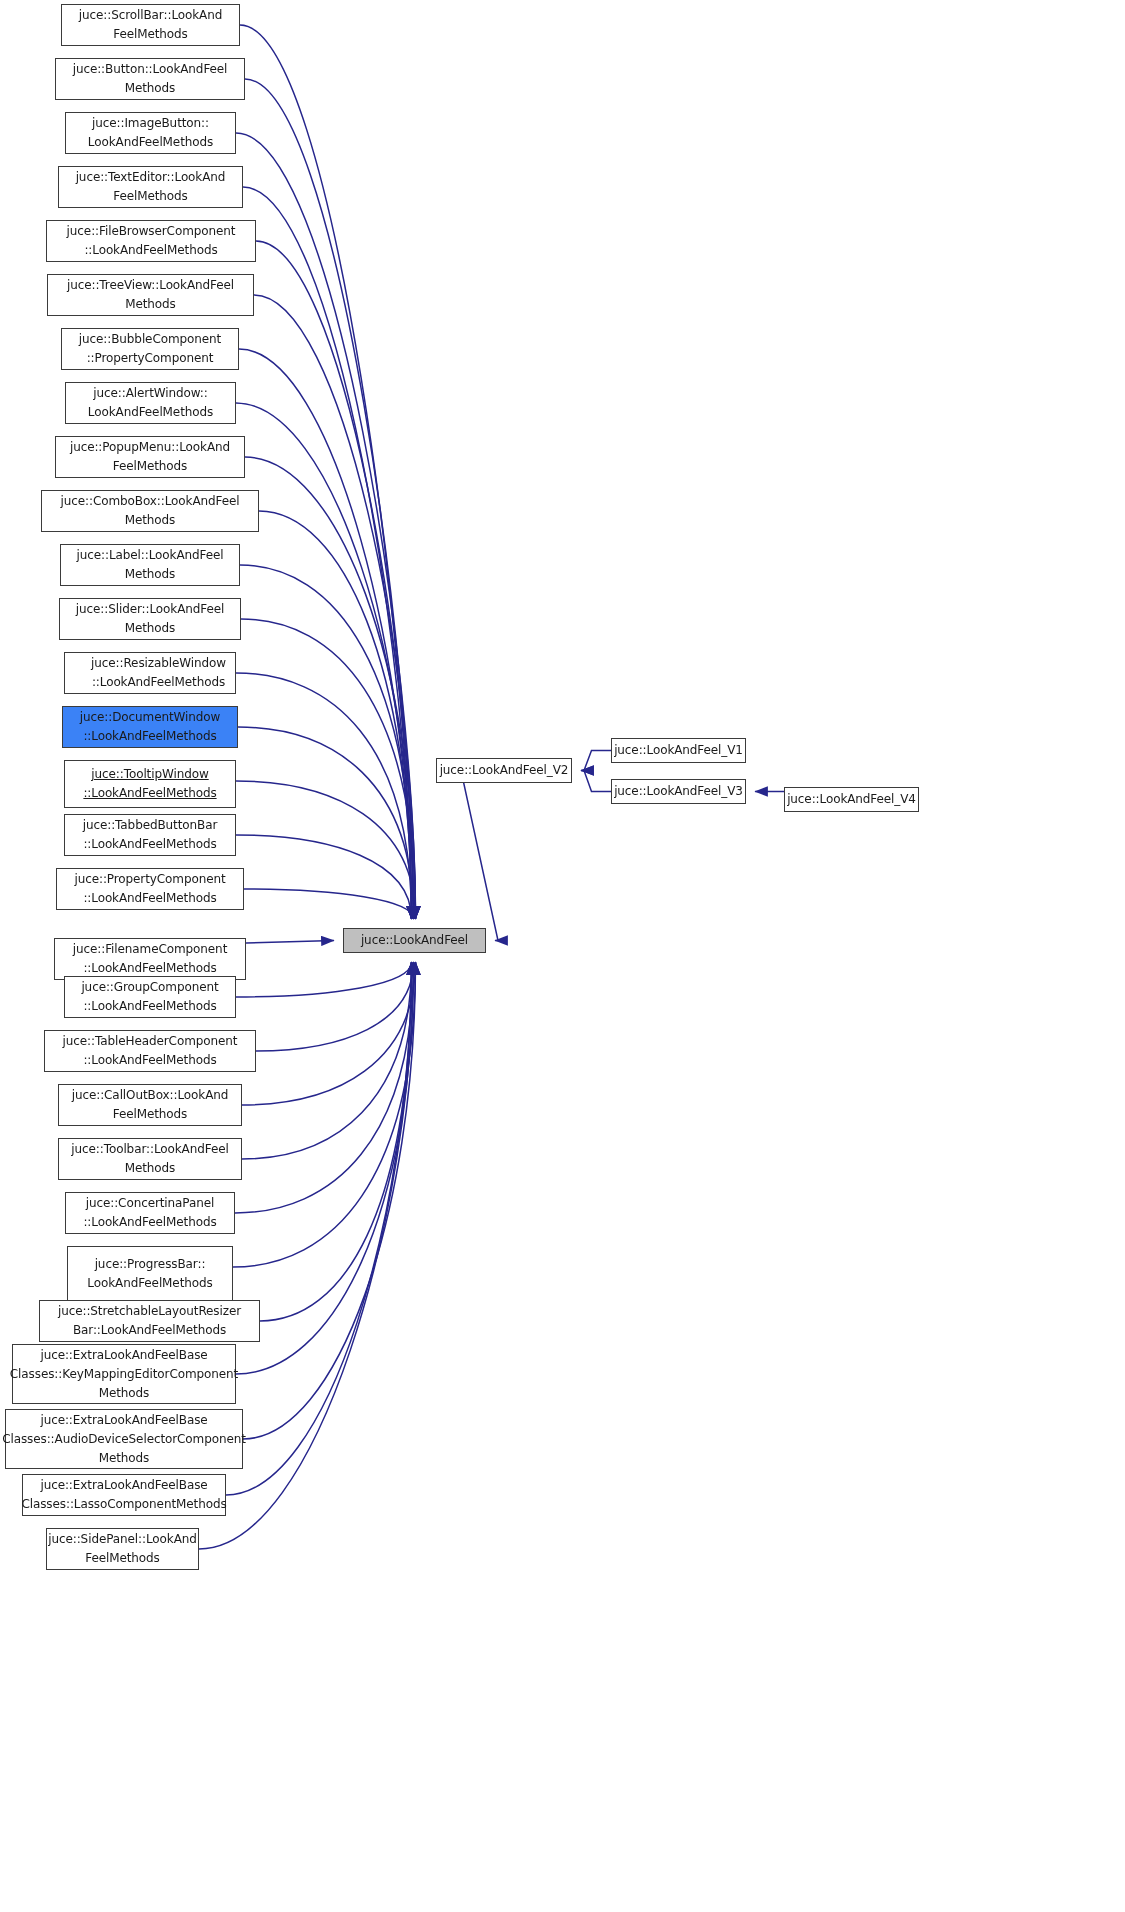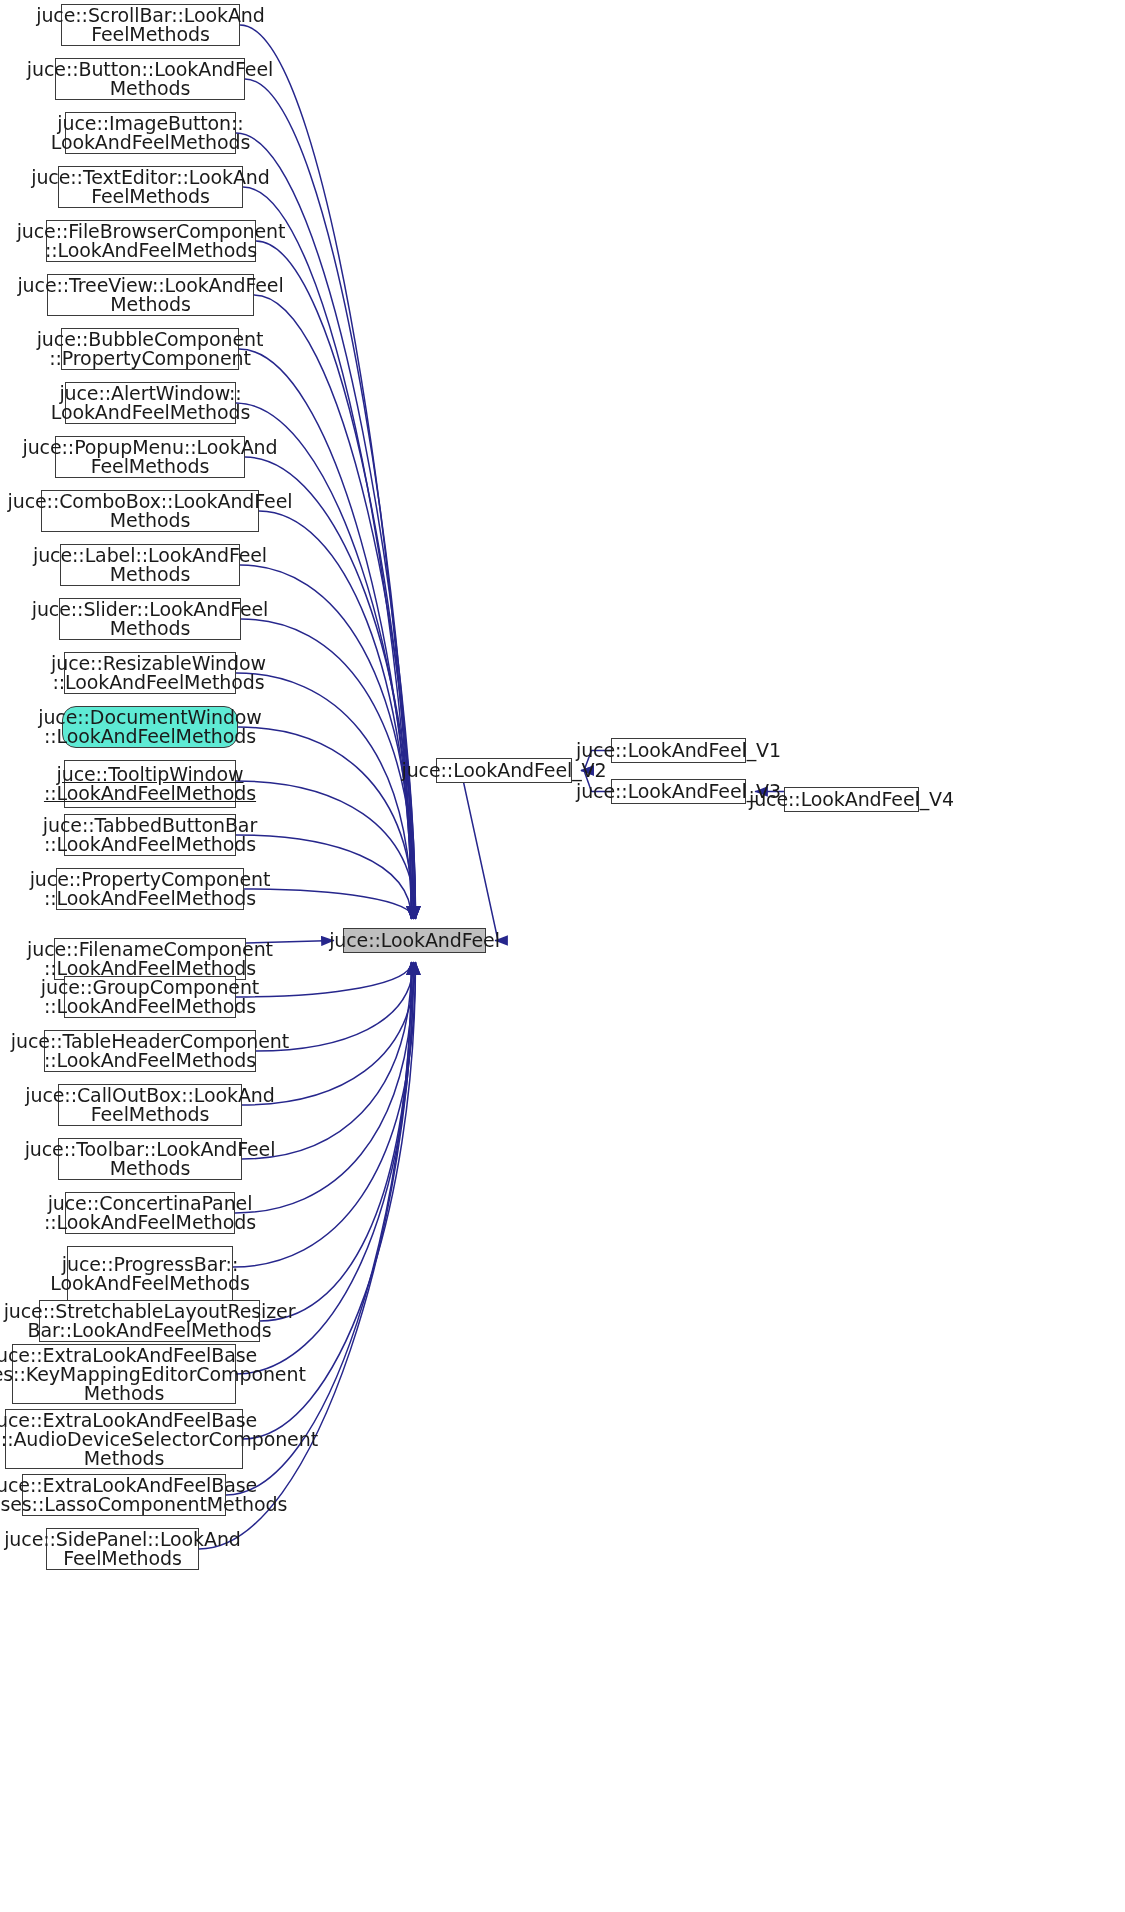--- a/index.html
+++ b/index.html
@@ -23,21 +23,21 @@
     width: 1125px;
     height: 1912px;
     pointer-events: none;
   }
   .node {
     position: absolute;
     box-sizing: border-box;
     border: 1.6px solid #3b3b3b;
     background: #ffffff;
     color: #1a1a1a;
-    font-size: 19px;
+    font-size: 12px;
     line-height: 19px;
     letter-spacing: -0.1px;
     display: flex;
     align-items: center;
     justify-content: center;
     text-align: center;
     white-space: pre-line;
     padding: 0 3px;
     z-index: 3;
   }
@@ -117,21 +117,21 @@
       <div class="node base" style="left: 55px; top: 436px; width: 190px; height: 42px; background: rgb(255, 255, 255); border-color: rgb(59, 59, 59); color: rgb(26, 26, 26);">juce::PopupMenu::LookAnd
 FeelMethods</div>
       <div class="node base" style="left: 41px; top: 490px; width: 218px; height: 42px; background: rgb(255, 255, 255); border-color: rgb(59, 59, 59); color: rgb(26, 26, 26);">juce::ComboBox::LookAndFeel
 Methods</div>
       <div class="node base" style="left: 60px; top: 544px; width: 180px; height: 42px; background: rgb(255, 255, 255); border-color: rgb(59, 59, 59); color: rgb(26, 26, 26);">juce::Label::LookAndFeel
 Methods</div>
       <div class="node base" style="left: 59px; top: 598px; width: 182px; height: 42px; background: rgb(255, 255, 255); border-color: rgb(59, 59, 59); color: rgb(26, 26, 26);">juce::Slider::LookAndFeel
 Methods</div>
       <div class="node base" style="left: 64px; top: 652px; width: 172px; height: 42px; background: rgb(255, 255, 255); border-color: rgb(59, 59, 59); color: rgb(26, 26, 26); padding-left: 20px;">juce::ResizableWindow
 ::LookAndFeelMethods</div>
-      <div class="node base" style="left: 62px; top: 706px; width: 176px; height: 42px; background: #5eead4; border-color: rgb(59, 59, 59); color: rgb(26, 26, 26); border-radius: 14px;">juce::DocumentWindow
+      <div class="node base" style="left: 62px; top: 706px; width: 176px; height: 42px; background: #3b82f6; border-color: rgb(59, 59, 59); color: rgb(26, 26, 26);">juce::DocumentWindow
 ::LookAndFeelMethods</div>
       <div class="node base" style="left: 64px; top: 760px; width: 172px; height: 48px; background: rgb(255, 255, 255); border-color: rgb(59, 59, 59); color: rgb(26, 26, 26); text-decoration: underline;">juce::TooltipWindow
 ::LookAndFeelMethods</div>
       <div class="node base" style="left: 64px; top: 814px; width: 172px; height: 42px; background: rgb(255, 255, 255); border-color: rgb(59, 59, 59); color: rgb(26, 26, 26);">juce::TabbedButtonBar
 ::LookAndFeelMethods</div>
       <div class="node base" style="left: 56px; top: 868px; width: 188px; height: 42px; background: rgb(255, 255, 255); border-color: rgb(59, 59, 59); color: rgb(26, 26, 26);">juce::PropertyComponent
 ::LookAndFeelMethods</div>
       <div class="node base" style="left: 54px; top: 938px; width: 192px; height: 42px; background: rgb(255, 255, 255); border-color: rgb(59, 59, 59); color: rgb(26, 26, 26);">juce::FilenameComponent
 ::LookAndFeelMethods</div>
       <div class="node base" style="left: 64px; top: 976px; width: 172px; height: 42px; background: rgb(255, 255, 255); border-color: rgb(59, 59, 59); color: rgb(26, 26, 26);">juce::GroupComponent

